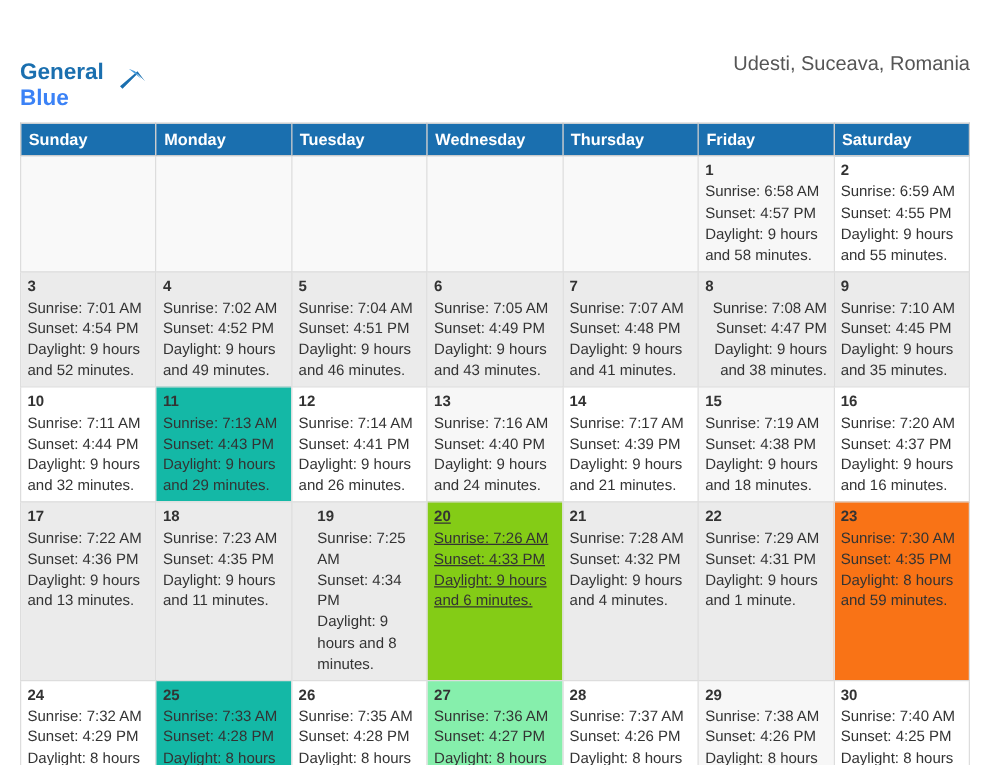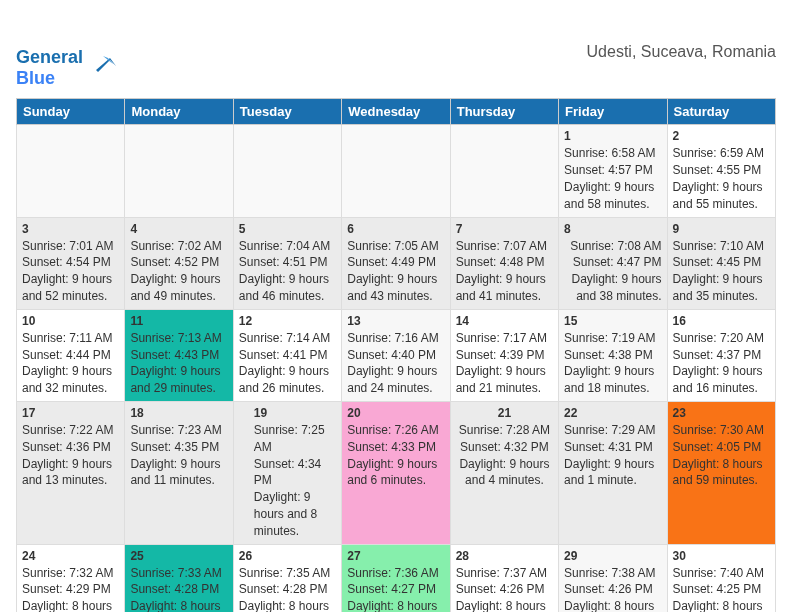--- a/index.html
+++ b/index.html
@@ -236,42 +236,42 @@
             <div class="day-info" style="white-space: pre-line;">Sunrise: 7:23 AM
 Sunset: 4:35 PM
 Daylight: 9 hours and 11 minutes.</div>
           </td>
           <td style="background: rgb(235, 235, 235); padding-left: 20px;">
             <span class="day-num">19</span>
             <div class="day-info" style="white-space: pre-line;">Sunrise: 7:25 AM
 Sunset: 4:34 PM
 Daylight: 9 hours and 8 minutes.</div>
           </td>
-          <td style="background: #f9a8d4;">
+          <td style="background: #84cc16; text-decoration: underline;">
             <span class="day-num">20</span>
             <div class="day-info" style="white-space: pre-line;">Sunrise: 7:26 AM
 Sunset: 4:33 PM
 Daylight: 9 hours and 6 minutes.</div>
           </td>
-          <td style="background: rgb(235, 235, 235); text-align: center;">
+          <td style="background: rgb(235, 235, 235);">
             <span class="day-num">21</span>
             <div class="day-info" style="white-space: pre-line;">Sunrise: 7:28 AM
 Sunset: 4:32 PM
 Daylight: 9 hours and 4 minutes.</div>
           </td>
           <td style="background: rgb(235, 235, 235);">
             <span class="day-num">22</span>
             <div class="day-info" style="white-space: pre-line;">Sunrise: 7:29 AM
 Sunset: 4:31 PM
 Daylight: 9 hours and 1 minute.</div>
           </td>
           <td style="background: #f97316;">
             <span class="day-num">23</span>
             <div class="day-info" style="white-space: pre-line;">Sunrise: 7:30 AM
-Sunset: 4:05 PM
+Sunset: 4:35 PM
 Daylight: 8 hours and 59 minutes.</div>
           </td>
         </tr>
         <tr>
           <td>
             <span class="day-num">24</span>
             <div class="day-info" style="white-space: pre-line;">Sunrise: 7:32 AM
 Sunset: 4:29 PM
 Daylight: 8 hours and 57 minutes.</div>
           </td>

